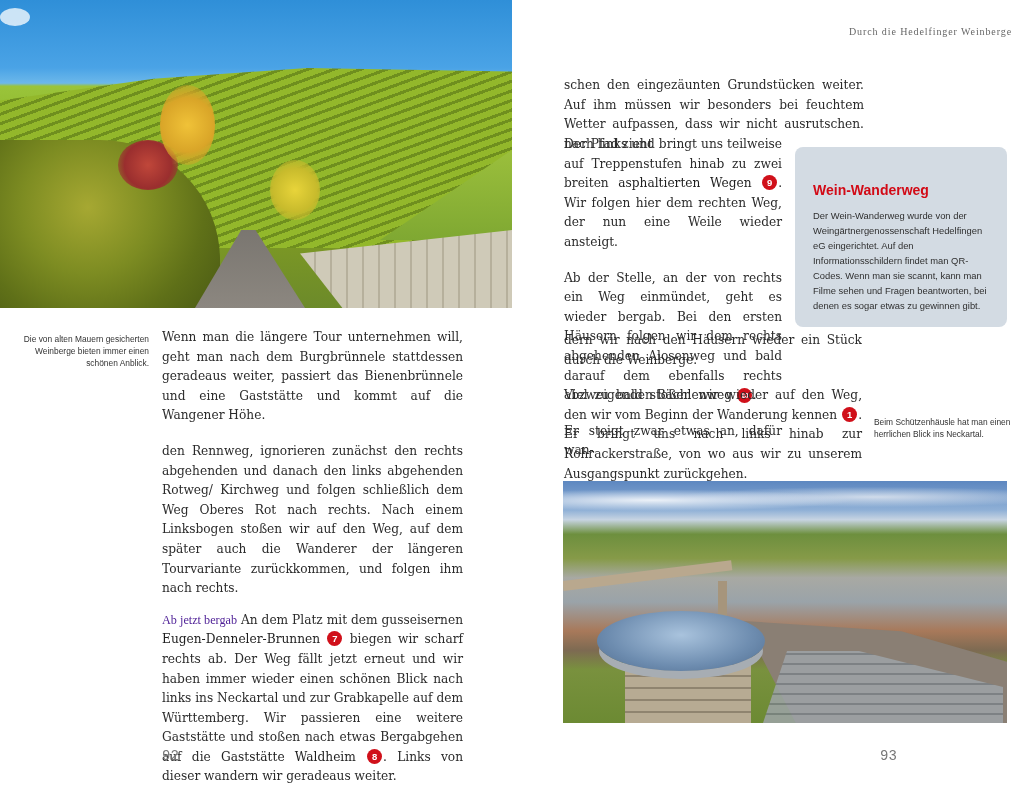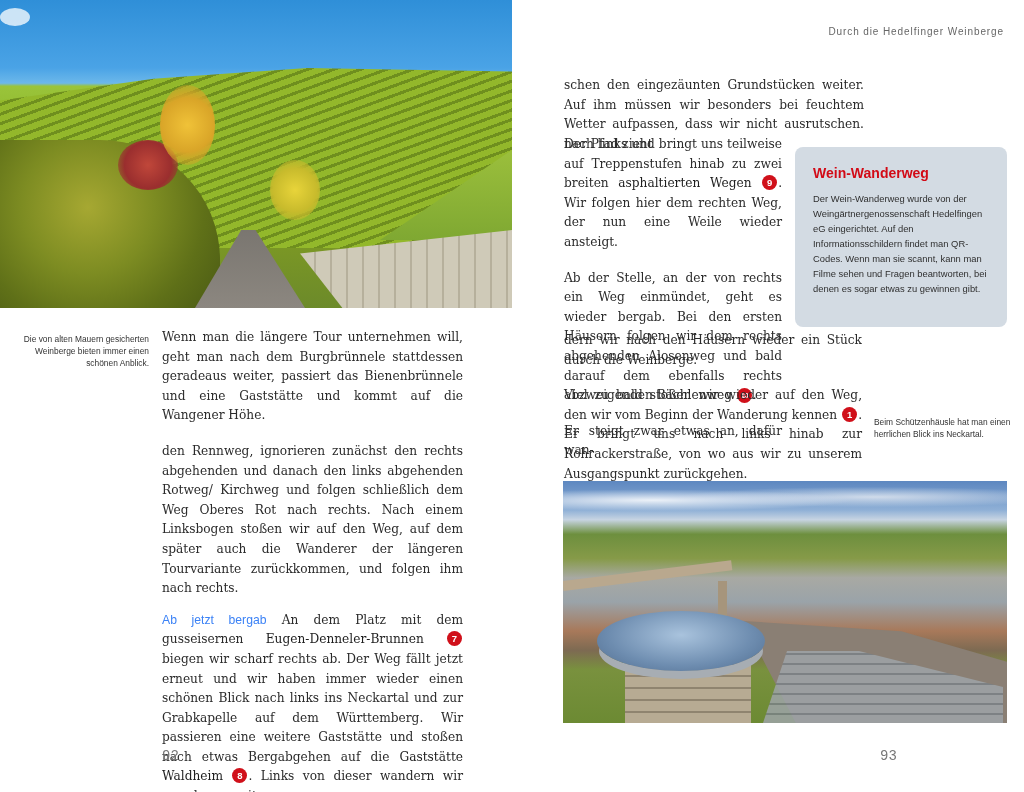--- a/index.html
+++ b/index.html
@@ -72,39 +72,39 @@
     background: radial-gradient(ellipse at 50% 40%, #a9c3dd 0, #6e8db0 60%, #4e6b8e 100%);
     box-shadow: 0 10px 0 -2px #a7adb3;
   }
 
   
   .caption { position: absolute; font-family: "Liberation Sans", sans-serif; font-size: 8.4px; line-height: 12px; color: #333; }
   .caption-left { left: 6px; top: 333px; width: 143px; text-align: right; }
   .caption-right { left: 874px; top: 416px; width: 140px; text-align: left; }
 
   
-  .running-head { position: absolute; right: 20px; top: 26px; font-family: Liberation Sans, sans-serif; font-size: 10px; letter-spacing: 0.9px; color: #666; }
+  .running-head { position: absolute; right: 12px; top: 26px; font-family: Liberation Serif, serif; font-size: 10px; letter-spacing: 0.9px; color: #666; }
 
   
   .body-text { position: absolute; font-family: "DejaVu Serif", serif; font-size: 12.2px; line-height: 19.6px; color: #2b2b2b; text-align: justify; }
   .body-left { left: 162px; top: 328px; width: 301px; }
   .body-right-top { left: 564px; top: 76px; width: 300px; }
   .body-right-narrow { left: 564px; top: 135px; width: 218px; }
   .body-right-bottom { left: 564px; top: 331px; width: 298px; }
   .para { display: block; }
   .para + .para { margin-top: 16px; }
   .gap { margin-top: 12px !important; }
   .b { font-weight: normal; color: #1e1e1e; }
-  .kicker { font-family: Liberation Sans, sans-serif; color: #3b82f6; font-weight: normal; }
+  .kicker { font-family: Liberation Serif, serif; color: #4c1d95; font-weight: normal; }
   .marker { display: inline-block; width: 15px; height: 15px; border-radius: 50%; background: #d0101a; color: #fff;
     font-family: "Liberation Sans", sans-serif; font-size: 9.5px; font-weight: bold; line-height: 15px; text-align: center; vertical-align: 1px; margin: 0 1px; }
   .marker.two { font-size: 8px; letter-spacing: -0.5px; }
 
   
-  .infobox { position: absolute; left: 795px; top: 147px; width: 212px; height: 180px; background: #d3dbe3; border-radius: 8px; padding: 18px 12px 10px 18px; font-family: "Liberation Sans", sans-serif; }
+  .infobox { position: absolute; left: 795px; top: 147px; width: 212px; height: 180px; background: #d3dbe3; border-radius: 8px; padding: 35px 12px 10px 18px; font-family: "Liberation Sans", sans-serif; }
   .infobox h2 { font-size: 14px; color: #d20a16; font-weight: bold; margin-bottom: 10px; }
   .infobox p { font-size: 9.4px; line-height: 15px; color: #2f2f2f; }
 
   .folio { position: absolute; top: 748px; font-family: Liberation Mono, monospace; font-size: 14px; color: #777; }
   .folio-left { left: 162px; }
   .folio-right { left: 880px; }
 </style>
 </head>
 <body>
 

